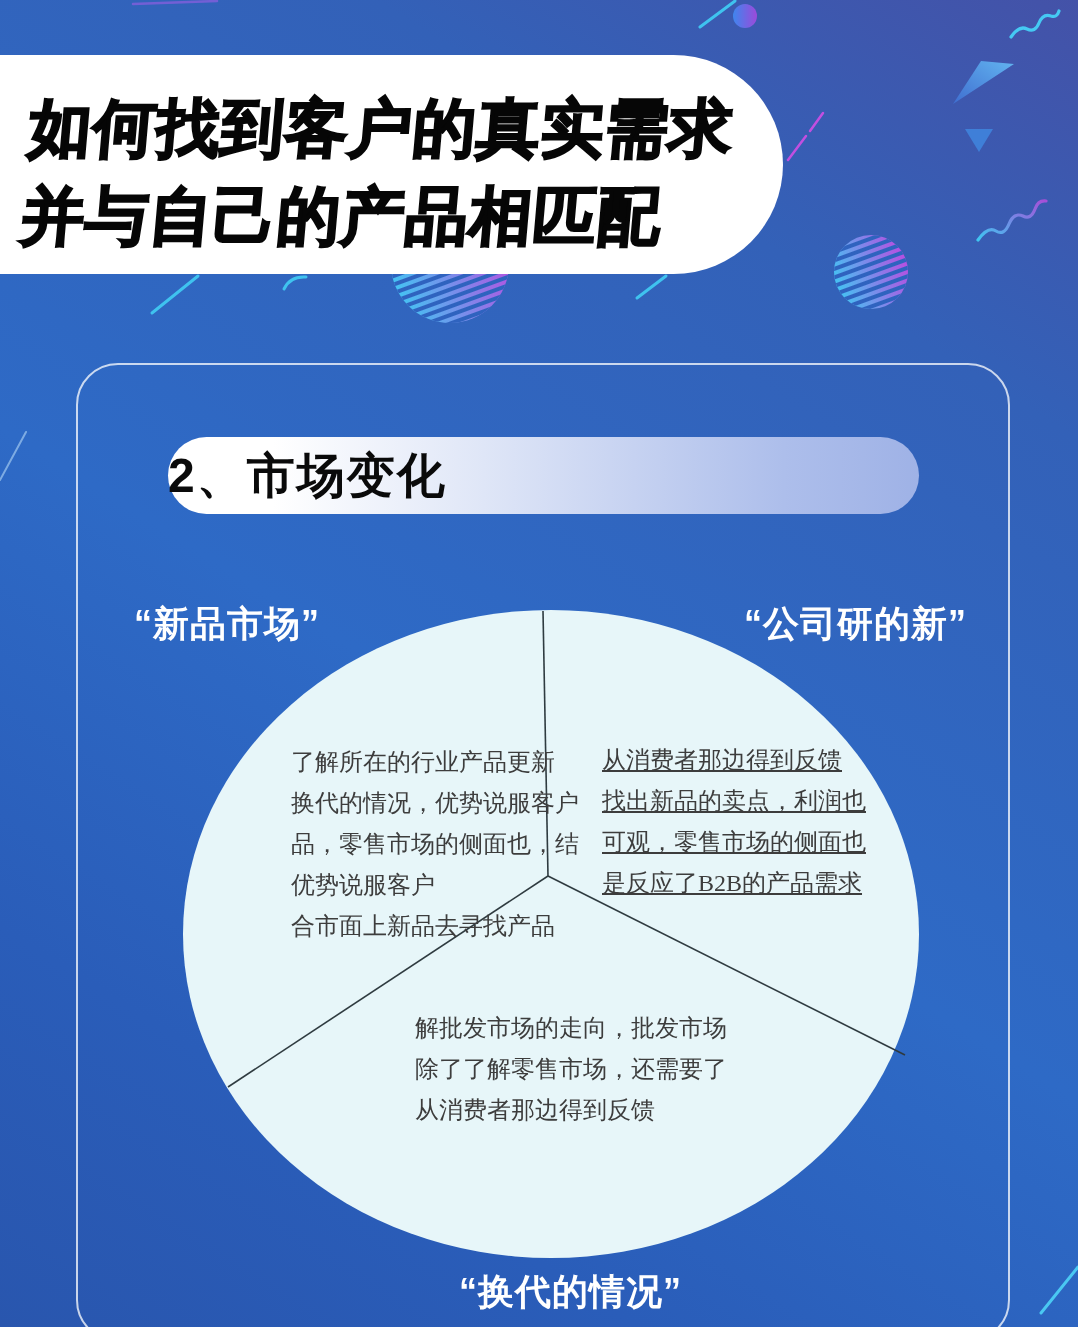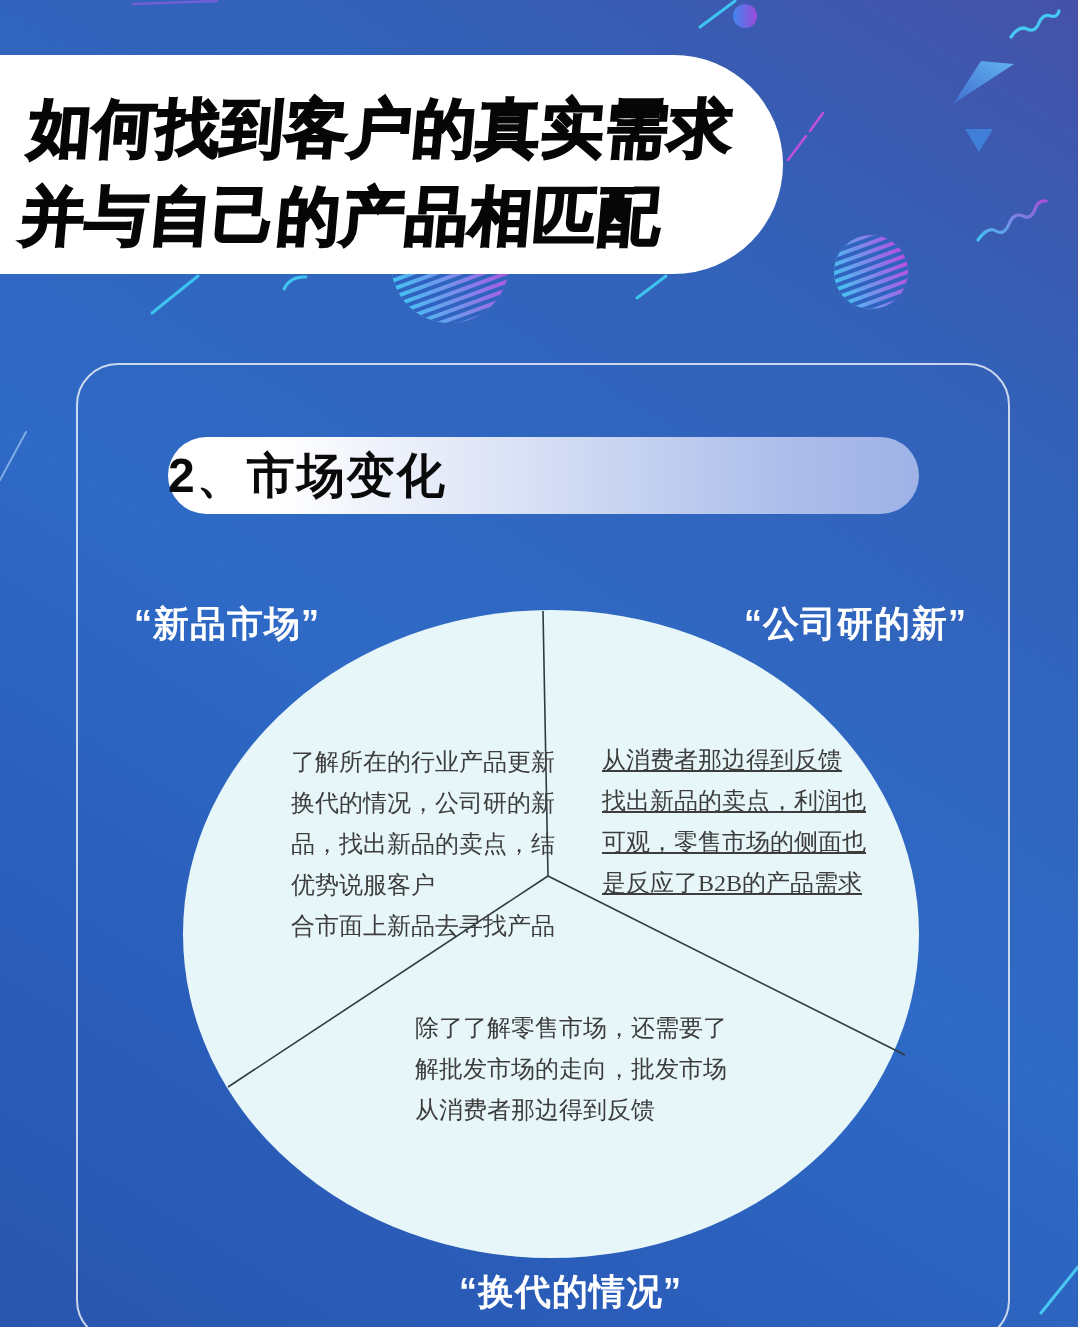--- a/index.html
+++ b/index.html
@@ -128,30 +128,30 @@
     <line x1="548" y1="876" x2="228" y2="1087" stroke="#2f3b40" stroke-width="1.6"></line>
     <line x1="548" y1="876" x2="905" y2="1055" stroke="#2f3b40" stroke-width="1.6"></line>
   </svg>
 
   <div class="mlabel lab-new">“新品市场”</div>
   <div class="mlabel lab-retail">“公司研的新”</div>
   <div class="mlabel lab-wholesale">“换代的情况”</div>
 
   <div class="seg seg-new">
     <div>了解所在的行业产品更新</div>
-    <div>换代的情况，公司研的新</div>
-    <div>品，找出新品的卖点，结</div>
+    <div>换代的情况，优势说服客户</div>
+    <div>品，零售市场的侧面也，结</div>
     <div>优势说服客户</div>
     <div>合市面上新品去寻找产品</div>
   </div>
   <div class="seg seg-retail">
     <div>从消费者那边得到反馈</div>
     <div>找出新品的卖点，利润也</div>
     <div>可观，零售市场的侧面也</div>
     <div>是反应了B2B的产品需求</div>
   </div>
   <div class="seg seg-wholesale">
+    <div>解批发市场的走向，批发市场</div>
     <div>除了了解零售市场，还需要了</div>
-    <div>解批发市场的走向，批发市场</div>
     <div>从消费者那边得到反馈</div>
   </div>
 
 </div>
 
 </body></html>

